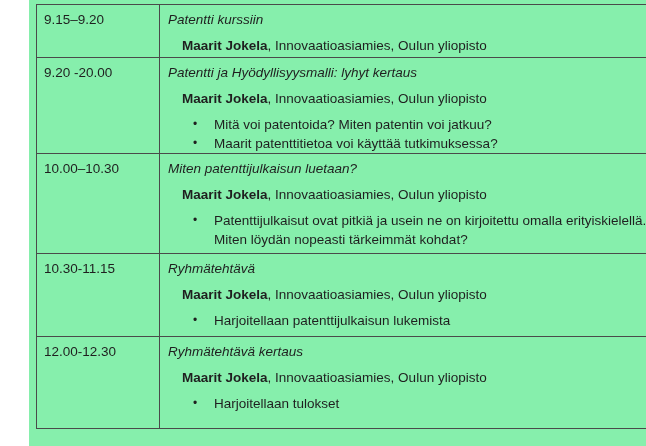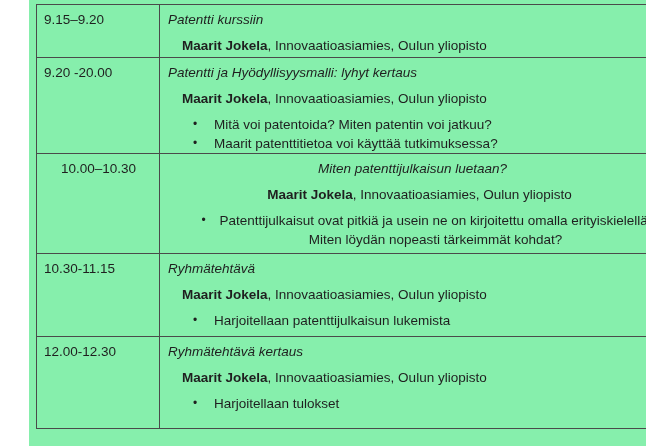--- a/index.html
+++ b/index.html
@@ -66,21 +66,21 @@
   ul.bullets .dot {
     flex: none;
     width: 21px;
     font-size: 12px;
   }
   ul.bullets .btext {
     flex: 1;
   }
   tr.r0 td { height: 53px; }
   tr.r1 td { height: 95px; }
-  tr.r2 td { height: 100px; text-align: center; }
+  tr.r2 td { height: 100px; }
   tr.r3 td { height: 83px; }
   tr.r4 td { height: 27px; }
   tr.r5 td { height: 92px; }
   tr.highlight td { background: #d9d9d9; }
   tr.r4 td.time { padding-top: 4px; }
   tr.r4 td.content { padding-top: 4px; }
 </style>
 </head>
 <body>
 

